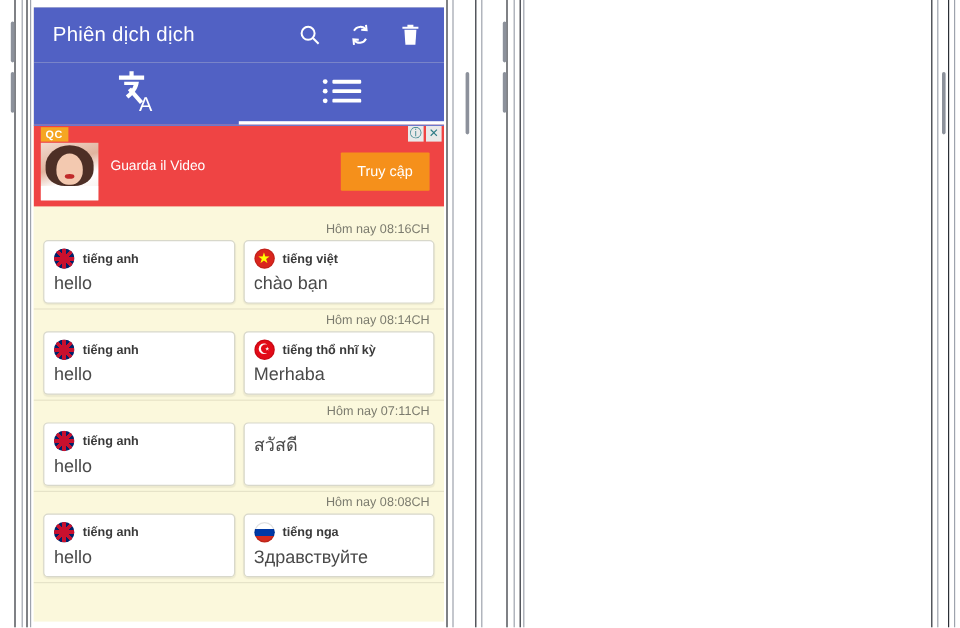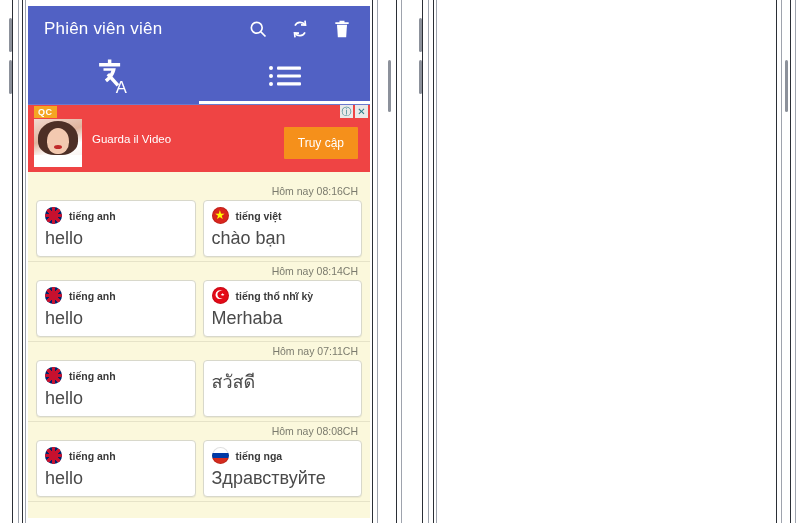--- a/index.html
+++ b/index.html
@@ -125,21 +125,21 @@
   .hist-row { display: flex; gap: 7px; padding-bottom: 4px; }
   .hcard {
     flex: 1; background: #ffffff; border: 1px solid #d8d8cb;
     border-radius: 4px; padding: 6px 8px 7px 8px; min-width: 0;
     box-shadow: 0 1px 1px rgba(0,0,0,.06);
   }
   .hcard-head { display: flex; align-items: center; gap: 7px; margin-bottom: 4px; }
   .flag { width: 17px; height: 17px; border-radius: 50%; flex: none; position: relative; overflow: hidden;
           box-shadow: 0 0 0 1px rgba(0,0,0,.12) inset; }
   .lang { font-size: 10.5px; color: #3a3a3a; font-weight: bold; }
-  .phrase { font-size: 18px; color: #4a4a4a; white-space: nowrap; overflow: hidden; }
+  .phrase { font-size: 15px; color: #4a4a4a; white-space: nowrap; overflow: hidden; }
   .hist-divider { height: 1px; background: #e6e3c8; }
 
   
   .flag-uk { background:
       radial-gradient(circle at 50% 50%, #ffffff 0 100%);
   }
   .flag-uk::before {
     content:""; position:absolute; inset:0;
     background:
       linear-gradient(to right, transparent 40%, #c8102e 40% 60%, transparent 60%),
@@ -178,21 +178,21 @@
 
     <div class="bezel-line dark" style="left:372px;"></div>
     <div class="bezel-line" style="left:377px;"></div>
     <div class="bezel-line dark" style="left:396px;"></div>
     <div class="bezel-line" style="left:401px;"></div>
     <div class="vol-btn" style="left:388px; top:60px; height:52px;"></div>
 
     <div class="screen-left">
 
       <div class="appbar">
-        <div class="app-title">Phiên viên viên</div>
+        <div class="app-title">Phiên dịch dịch</div>
         <div class="appbar-icons">
           <span>
             <svg class="ic" viewBox="0 0 24 24" fill="none" stroke="#fff" stroke-width="2">
               <circle cx="10.5" cy="10.5" r="6.5"></circle>
                 <line x1="15.5" y1="15.5" x2="21" y2="21"></line>
             </svg>
           </span>
           <span>
             <svg class="ic" viewBox="0 0 24 24" fill="none" stroke="#fff" stroke-width="2">
               <path d="M6 8 A7 7 0 0 1 18 7"></path>

